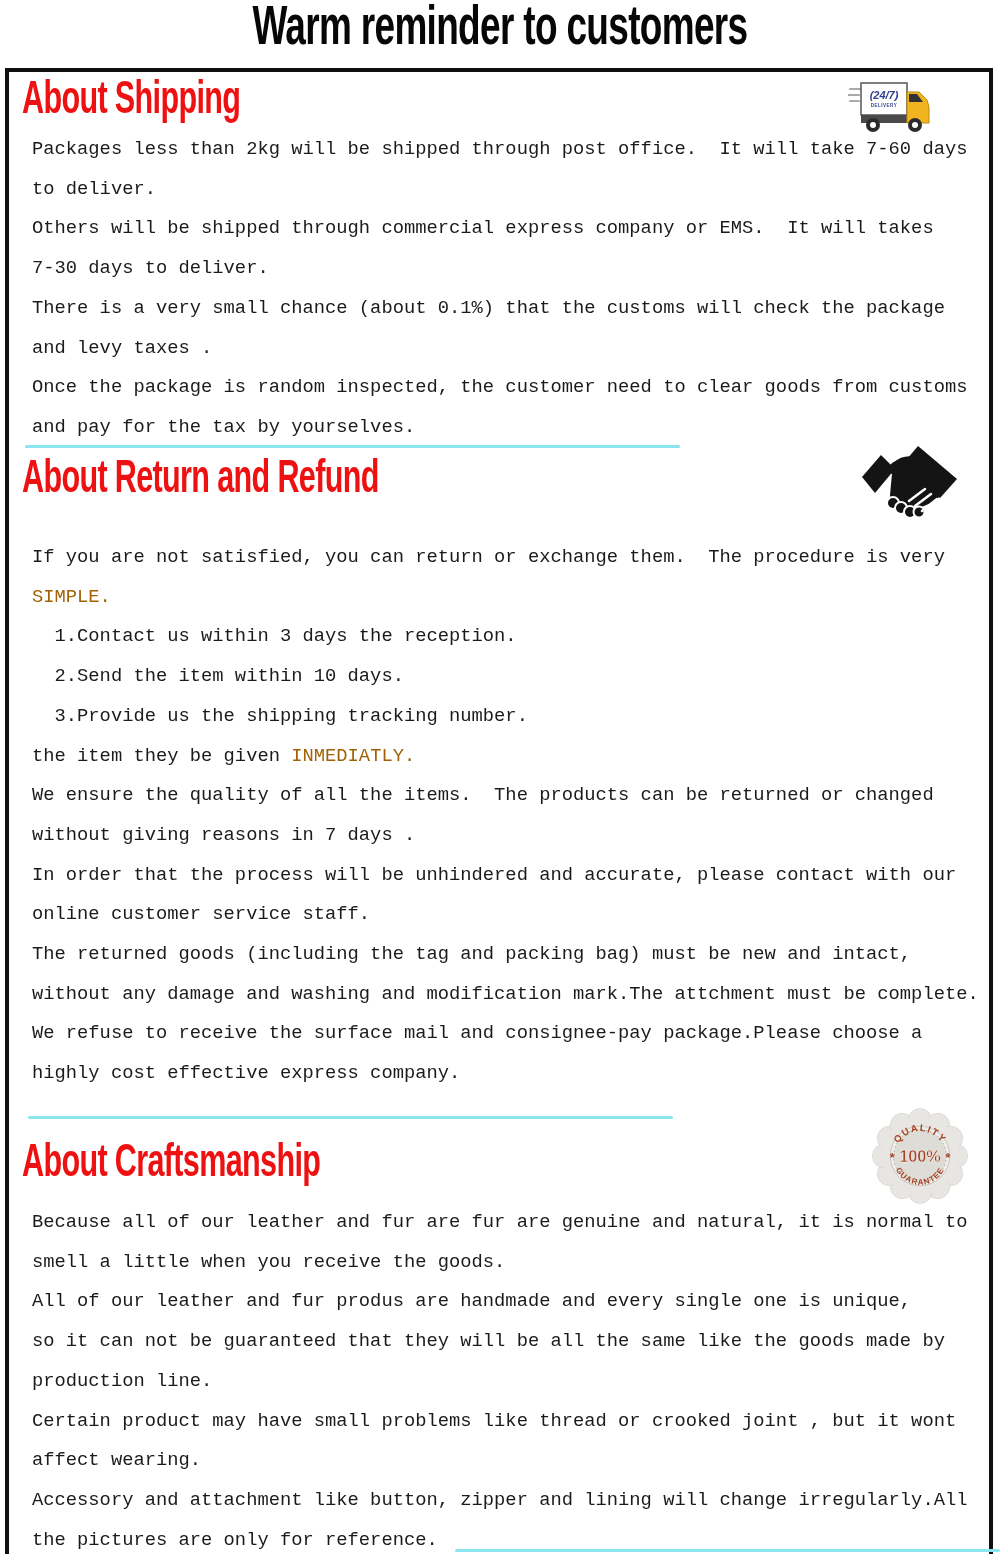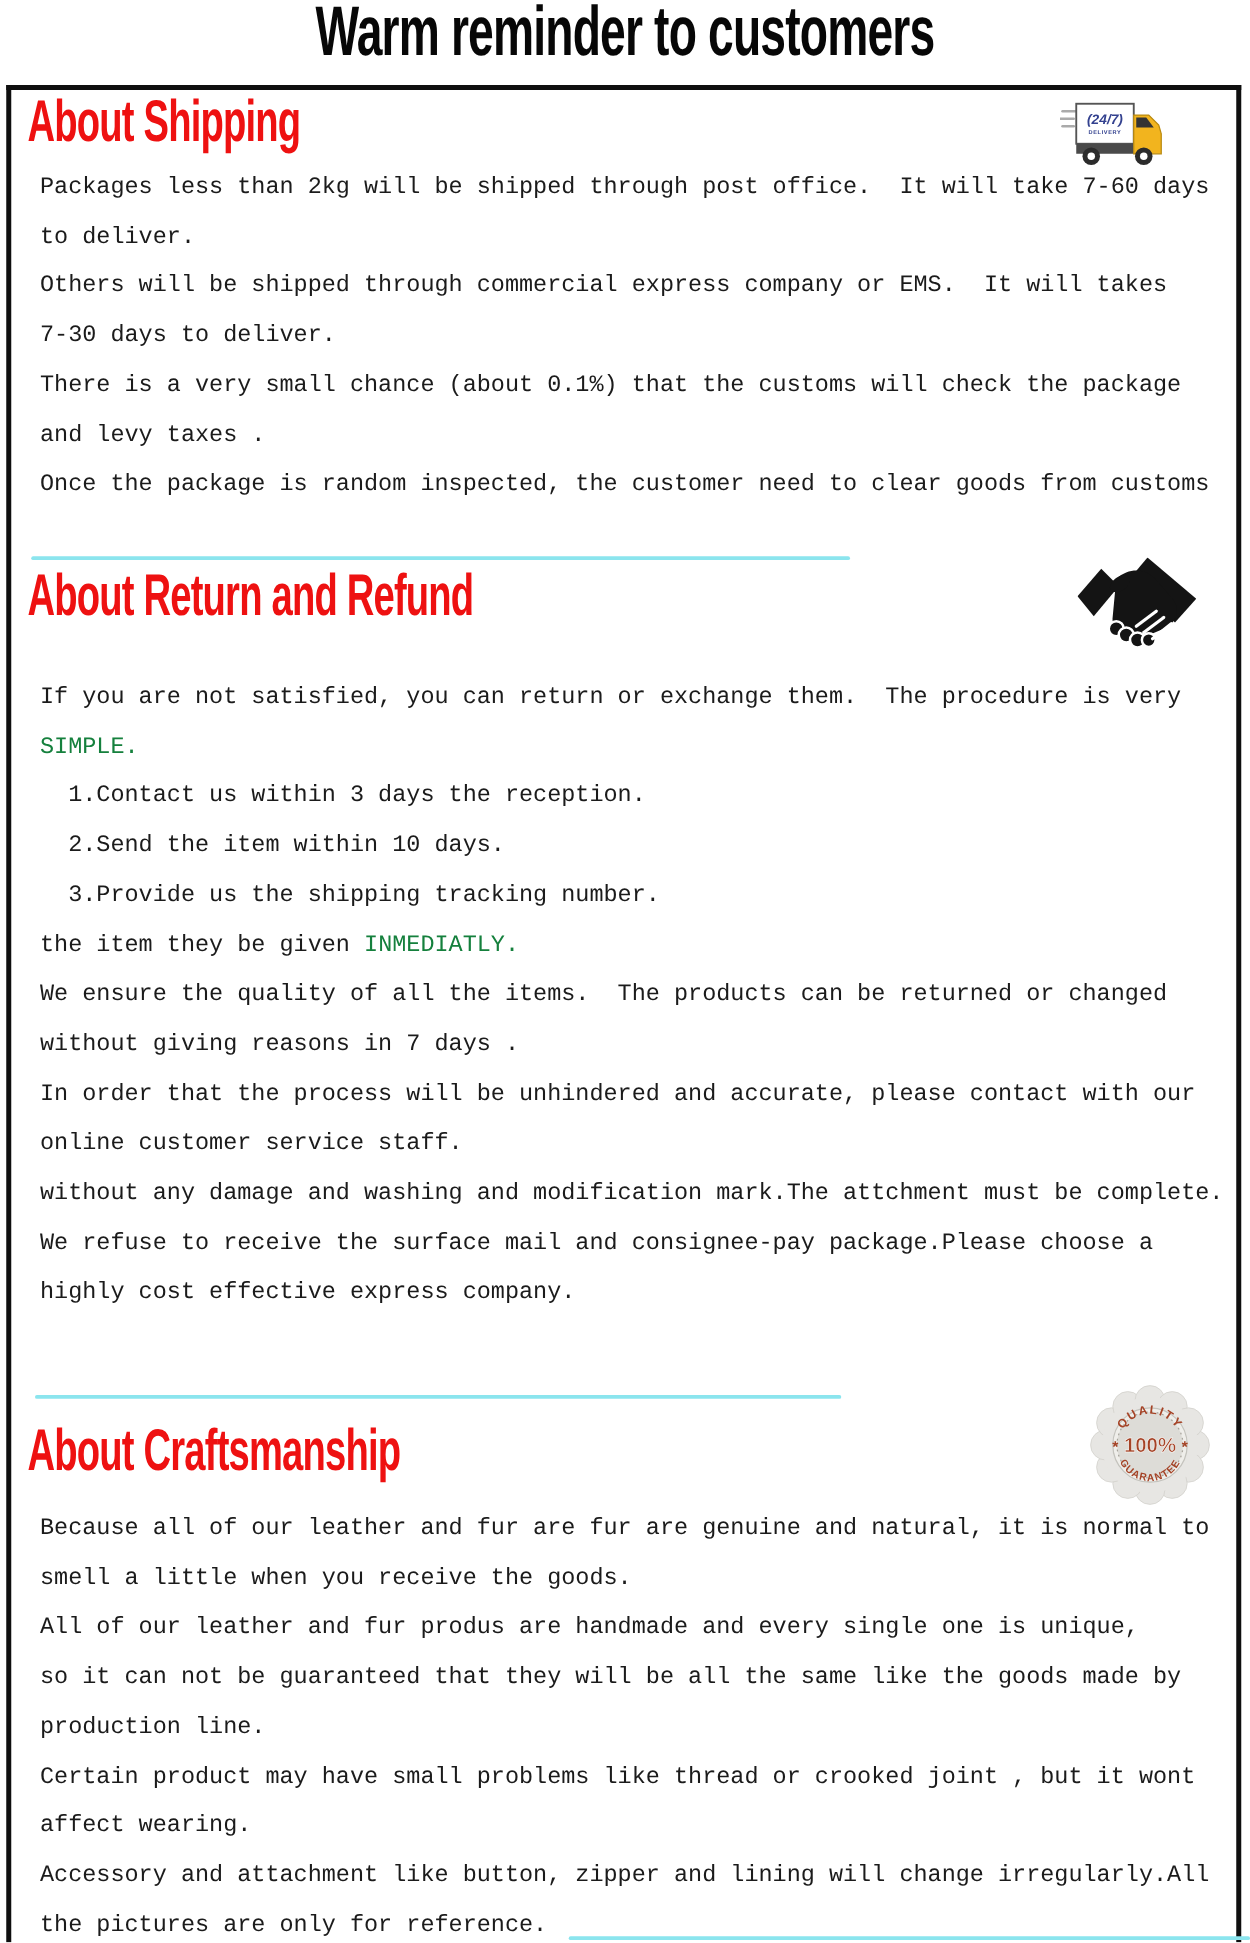--- a/index.html
+++ b/index.html
@@ -13,21 +13,21 @@
   #content-box{position:absolute;top:68px;left:5px;width:988px;height:1486px;
         border:4px solid #0f0f0f;border-bottom:none;box-sizing:border-box;}
   
   .sec-heading{position:absolute;left:22px;font-size:47px;font-weight:bold;color:#ee1111;
         letter-spacing:-1px;line-height:1;transform:scaleX(.65);transform-origin:left top;
         white-space:nowrap;}
   
   .sec-body{position:absolute;left:32px;width:952px;}
   .tline{white-space:pre;font-family:Liberation Mono, monospace;font-size:18.8px;
         line-height:39.7px;color:#1b1b1b;}
-  .tline .red{color:#15803d;}
+  .tline .red{color:#a16207;}
   
   .sep{position:absolute;height:3px;background:#8be5ee;border-radius:2px;}
   
   .icon-abs{position:absolute;}
 </style>
 </head>
 <body>
 
 <div id="page">
 
@@ -60,20 +60,21 @@
   </div>
 
   <div class="sec-body" style="top:130px;">
       <div class="tline"><span>Packages less than 2kg will be shipped through post office.  It will take 7-60 days</span></div>
       <div class="tline"><span>to deliver.</span></div>
       <div class="tline"><span>Others will be shipped through commercial express company or EMS.  It will takes</span></div>
       <div class="tline"><span>7-30 days to deliver.</span></div>
       <div class="tline"><span>There is a very small chance (about 0.1%) that the customs will check the package</span></div>
       <div class="tline"><span>and levy taxes .</span></div>
       <div class="tline"><span>Once the package is random inspected, the customer need to clear goods from customs</span></div>
+      <div class="tline"><span>and pay for the tax by yourselves.</span></div>
     </div>
 
   <div class="sep" style="top:445px;left:25px;width:655px;"></div>
 
   <div class="sec-heading" style="top:452px;">About Return and Refund</div>
 
   <div class="icon-abs" style="top:446px;left:862px;width:95px;height:76px;">
     <svg width="95" height="76" viewBox="0 0 95 76" xmlns="http://www.w3.org/2000/svg">
       <g fill="#141414">
         <polygon points="56,0 95,33 78,52 40,19"></polygon>
@@ -99,20 +100,21 @@
       <div class="tline"><span>If you are not satisfied, you can return or exchange them.  The procedure is very</span></div>
       <div class="tline"><span class="red">SIMPLE.</span></div>
       <div class="tline"><span>  1.Contact us within 3 days the reception.</span></div>
       <div class="tline"><span>  2.Send the item within 10 days.</span></div>
       <div class="tline"><span>  3.Provide us the shipping tracking number.</span></div>
       <div class="tline"><span>the item they be given </span><span class="red">INMEDIATLY.</span></div>
       <div class="tline"><span>We ensure the quality of all the items.  The products can be returned or changed</span></div>
       <div class="tline"><span>without giving reasons in 7 days .</span></div>
       <div class="tline"><span>In order that the process will be unhindered and accurate, please contact with our</span></div>
       <div class="tline"><span>online customer service staff.</span></div>
+      <div class="tline"><span>The returned goods (including the tag and packing bag) must be new and intact,</span></div>
       <div class="tline"><span>without any damage and washing and modification mark.The attchment must be complete.</span></div>
       <div class="tline"><span>We refuse to receive the surface mail and consignee-pay package.Please choose a</span></div>
       <div class="tline"><span>highly cost effective express company.</span></div>
     </div>
 
   <div class="sep" style="top:1116px;left:28px;width:645px;"></div>
 
   <div class="sec-heading" style="top:1136px;">About Craftsmanship</div>
 
   <div class="icon-abs" style="top:1108px;left:872px;width:96px;height:96px;">

